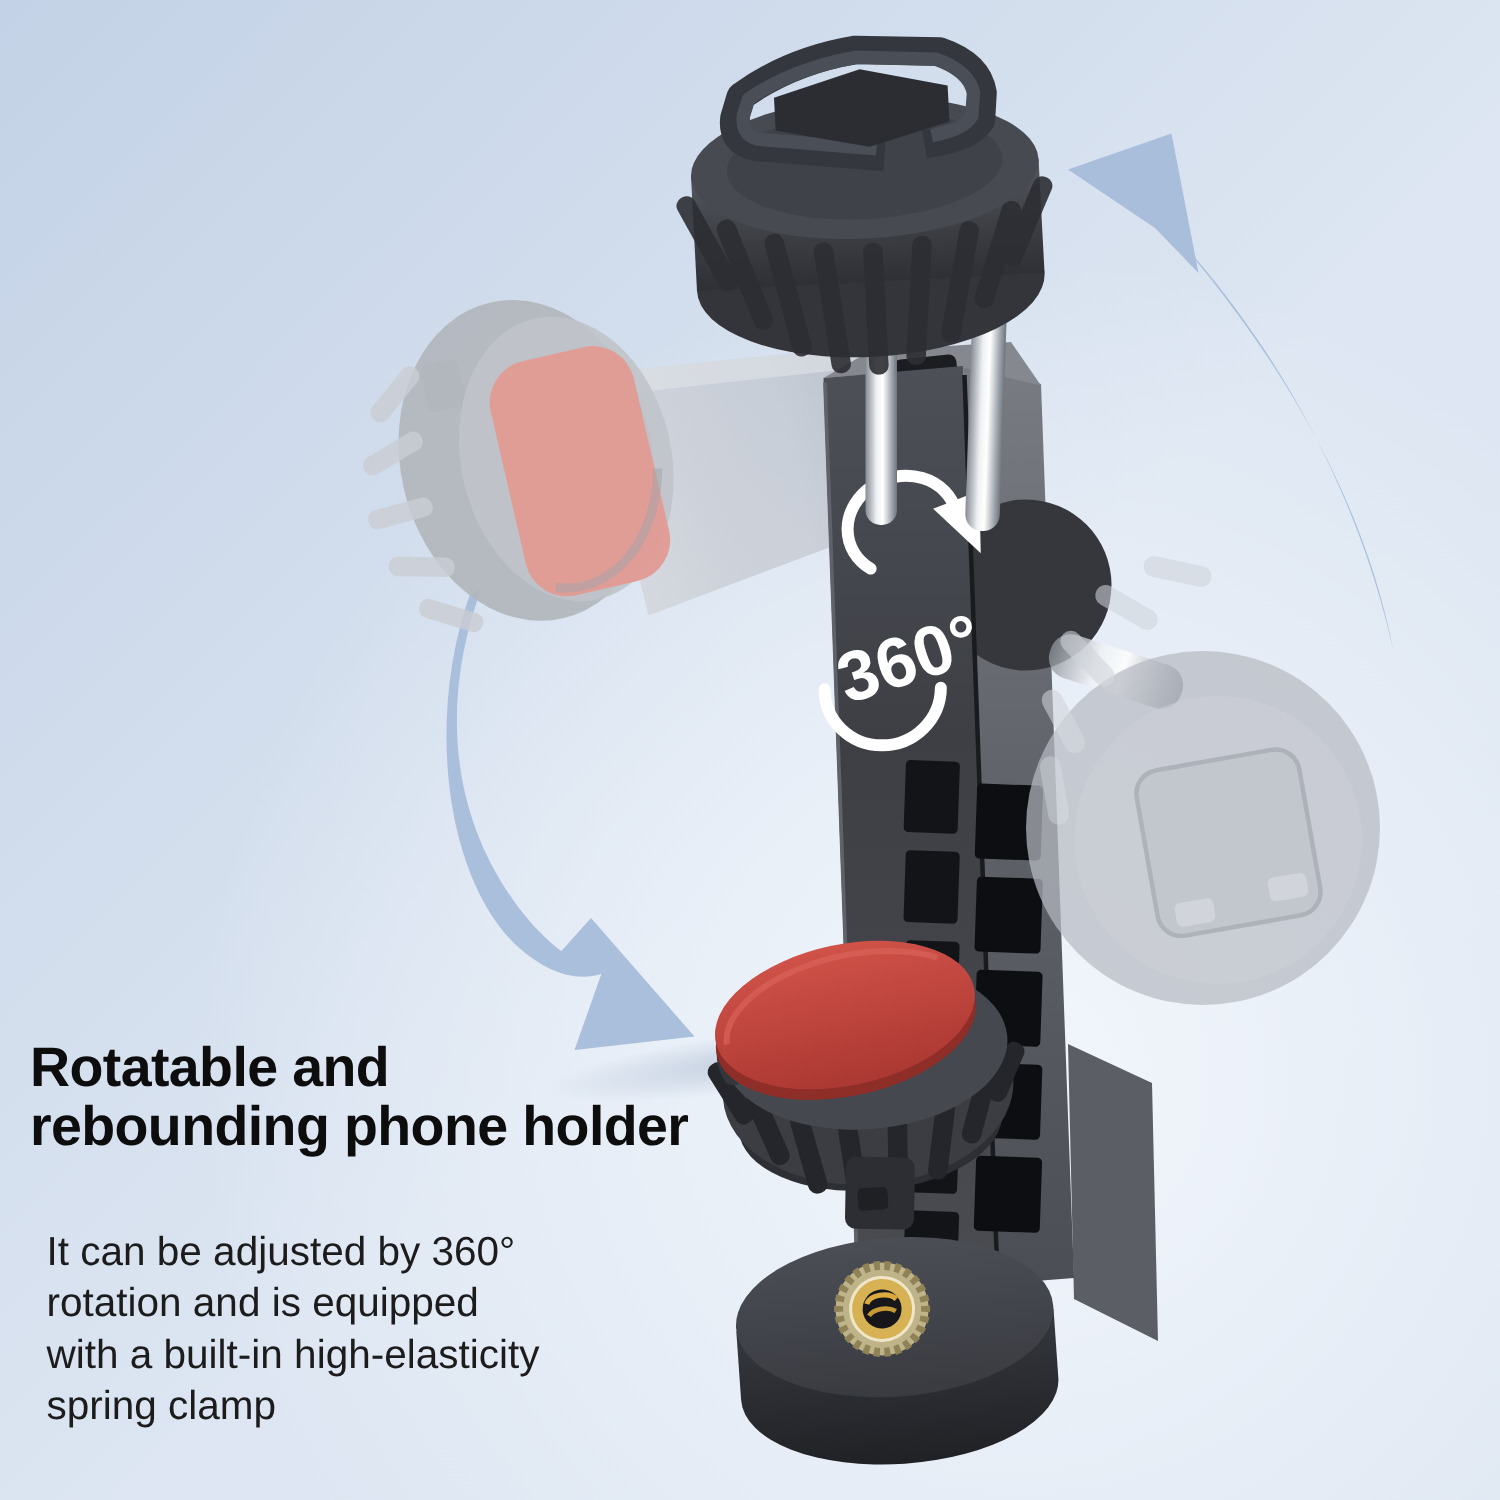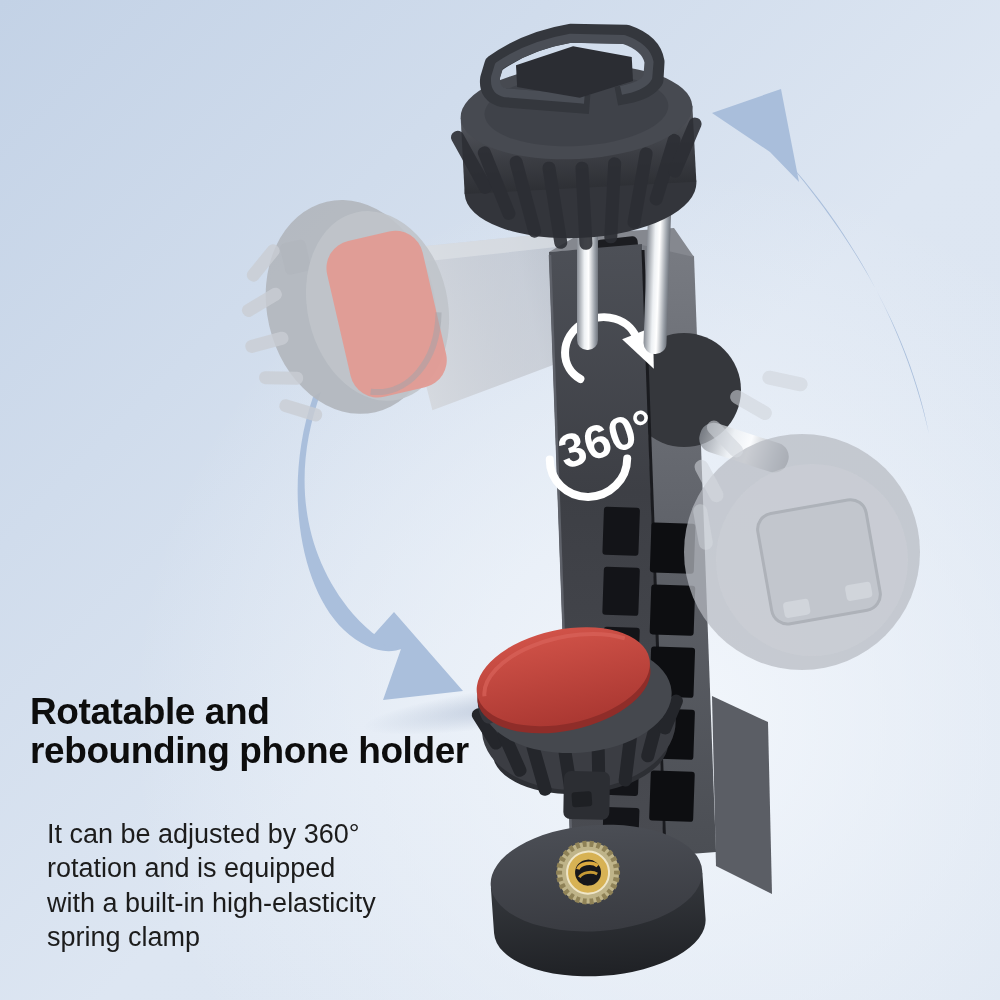--- a/index.html
+++ b/index.html
@@ -1,24 +1,24 @@
 <!DOCTYPE html>
 <html><head>
 <meta charset="utf-8">
 <style>
   html,body{margin:0;padding:0;background:#dfe7f2;}
   .stage{position:relative;width:1000px;height:1000px;overflow:hidden;
          font-family:"Liberation Sans",sans-serif;}
   .stage svg{position:absolute;left:0;top:0;}
-  .headline{position:absolute;left:30px;top:692px;
+  .headline{position:absolute;left:20px;top:692px;
             font-weight:700;font-size:37px;line-height:1.06;
             letter-spacing:-0.4px;color:#0d0d0d;white-space:pre-line;}
   .desc{position:absolute;left:31px;top:817px;
         font-weight:400;font-size:27px;line-height:1.27;
-        color:#1c1c1c;white-space:pre-line;margin-left:16px;}
+        color:#1c1c1c;white-space:pre-line;}
   .deg-label{font-family:"Liberation Sans",sans-serif;font-weight:700;}
 </style>
 </head>
 <body>
 
 <div class="stage">
 <svg width="1000" height="1000" viewBox="0 0 1000 1000">
   <defs>
     <linearGradient id="bgLin" x1="0" y1="0" x2="1" y2="1">
       <stop offset="0" stop-color="#c3d2e6"></stop>

